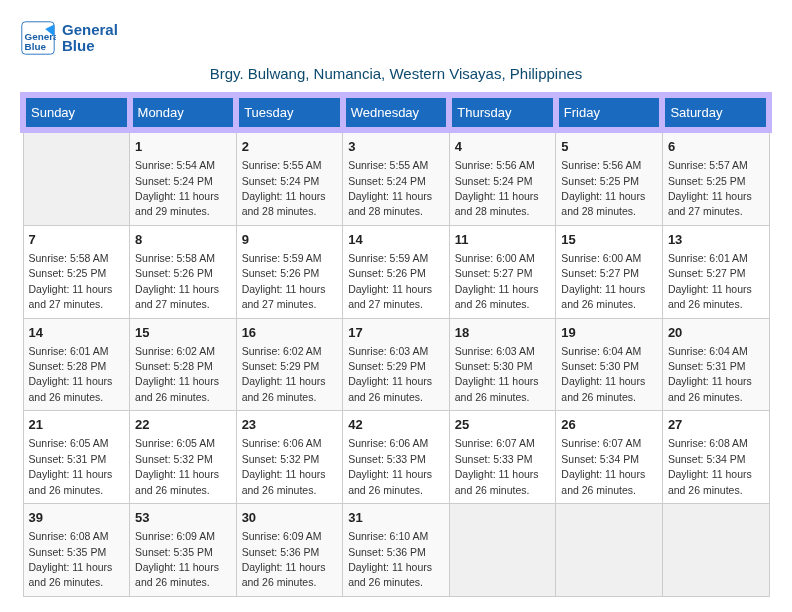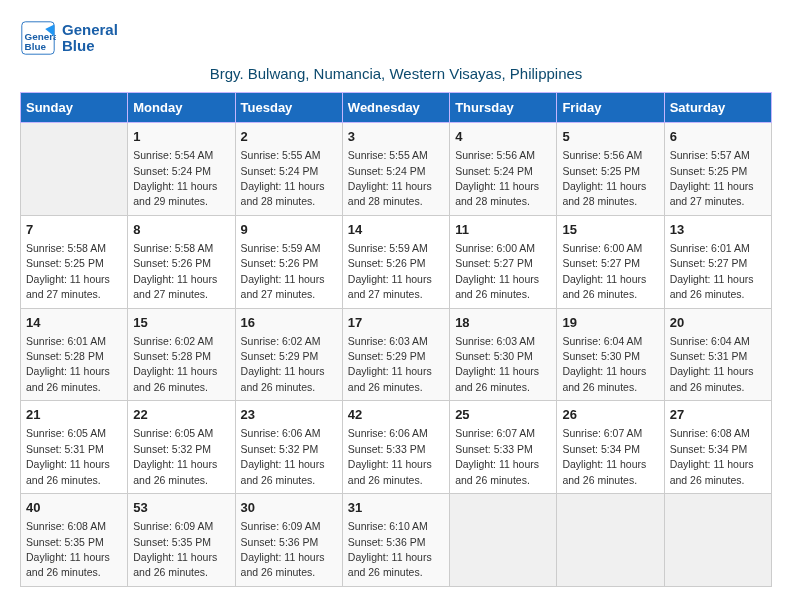--- a/index.html
+++ b/index.html
@@ -45,22 +45,22 @@
       width: 100%;
       border-collapse: collapse;
       font-size: 11px;
     }
     thead tr th {
       background-color: #1a6bbf;
       color: #fff;
       padding: 7px 5px;
       text-align: left;
       font-size: 13px;
-      font-weight: bold;
-      border: 1px solid #c4b5fd;
+      font-weight: normal;
+      border: 6px solid #c4b5fd;
     }
     tbody tr td {
       border: 1px solid #ccc;
       vertical-align: top;
       padding: 5px 5px;
       min-height: 75px;
       height: 85px;
       width: 105px;
       color: #222;
       line-height: 1.4;
@@ -284,21 +284,21 @@
         </td>
           <td>
           <span class="day-num">27</span>
           <span class="cell-text">Sunrise: 6:08 AM</span><br>
           <span class="cell-text">Sunset: 5:34 PM</span><br>
           <span class="cell-text">Daylight: 11 hours and 26 minutes.</span>
         </td>
         </tr>
         <tr>
           <td>
-          <span class="day-num">40</span>
+          <span class="day-num">39</span>
           <span class="cell-text">Sunrise: 6:08 AM</span><br>
           <span class="cell-text">Sunset: 5:35 PM</span><br>
           <span class="cell-text">Daylight: 11 hours and 26 minutes.</span>
         </td>
           <td>
           <span class="day-num">53</span>
           <span class="cell-text">Sunrise: 6:09 AM</span><br>
           <span class="cell-text">Sunset: 5:35 PM</span><br>
           <span class="cell-text">Daylight: 11 hours and 26 minutes.</span>
         </td>

